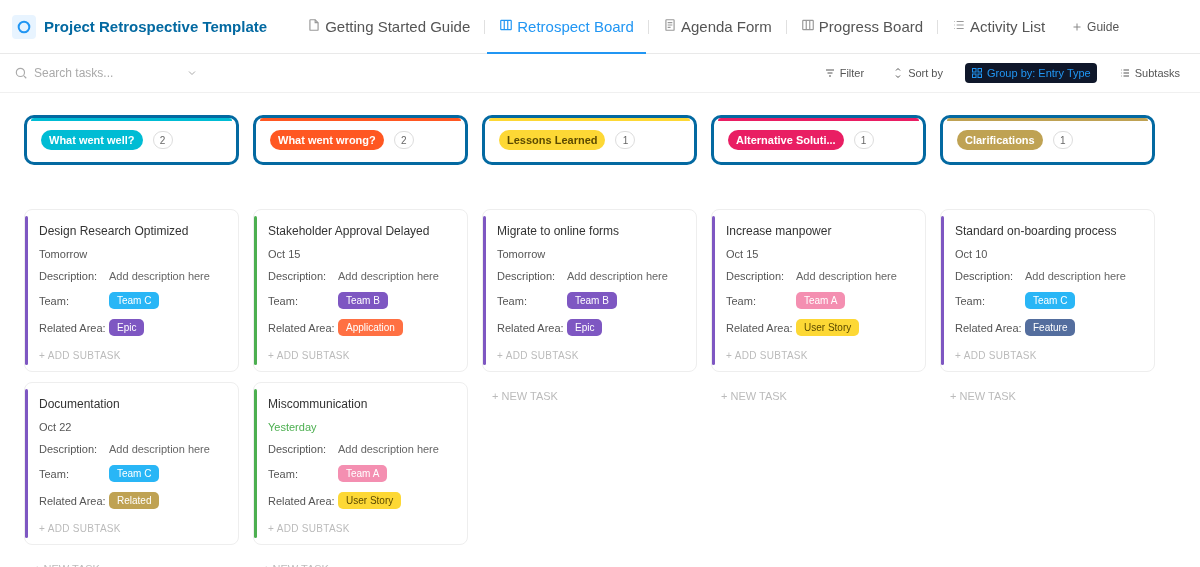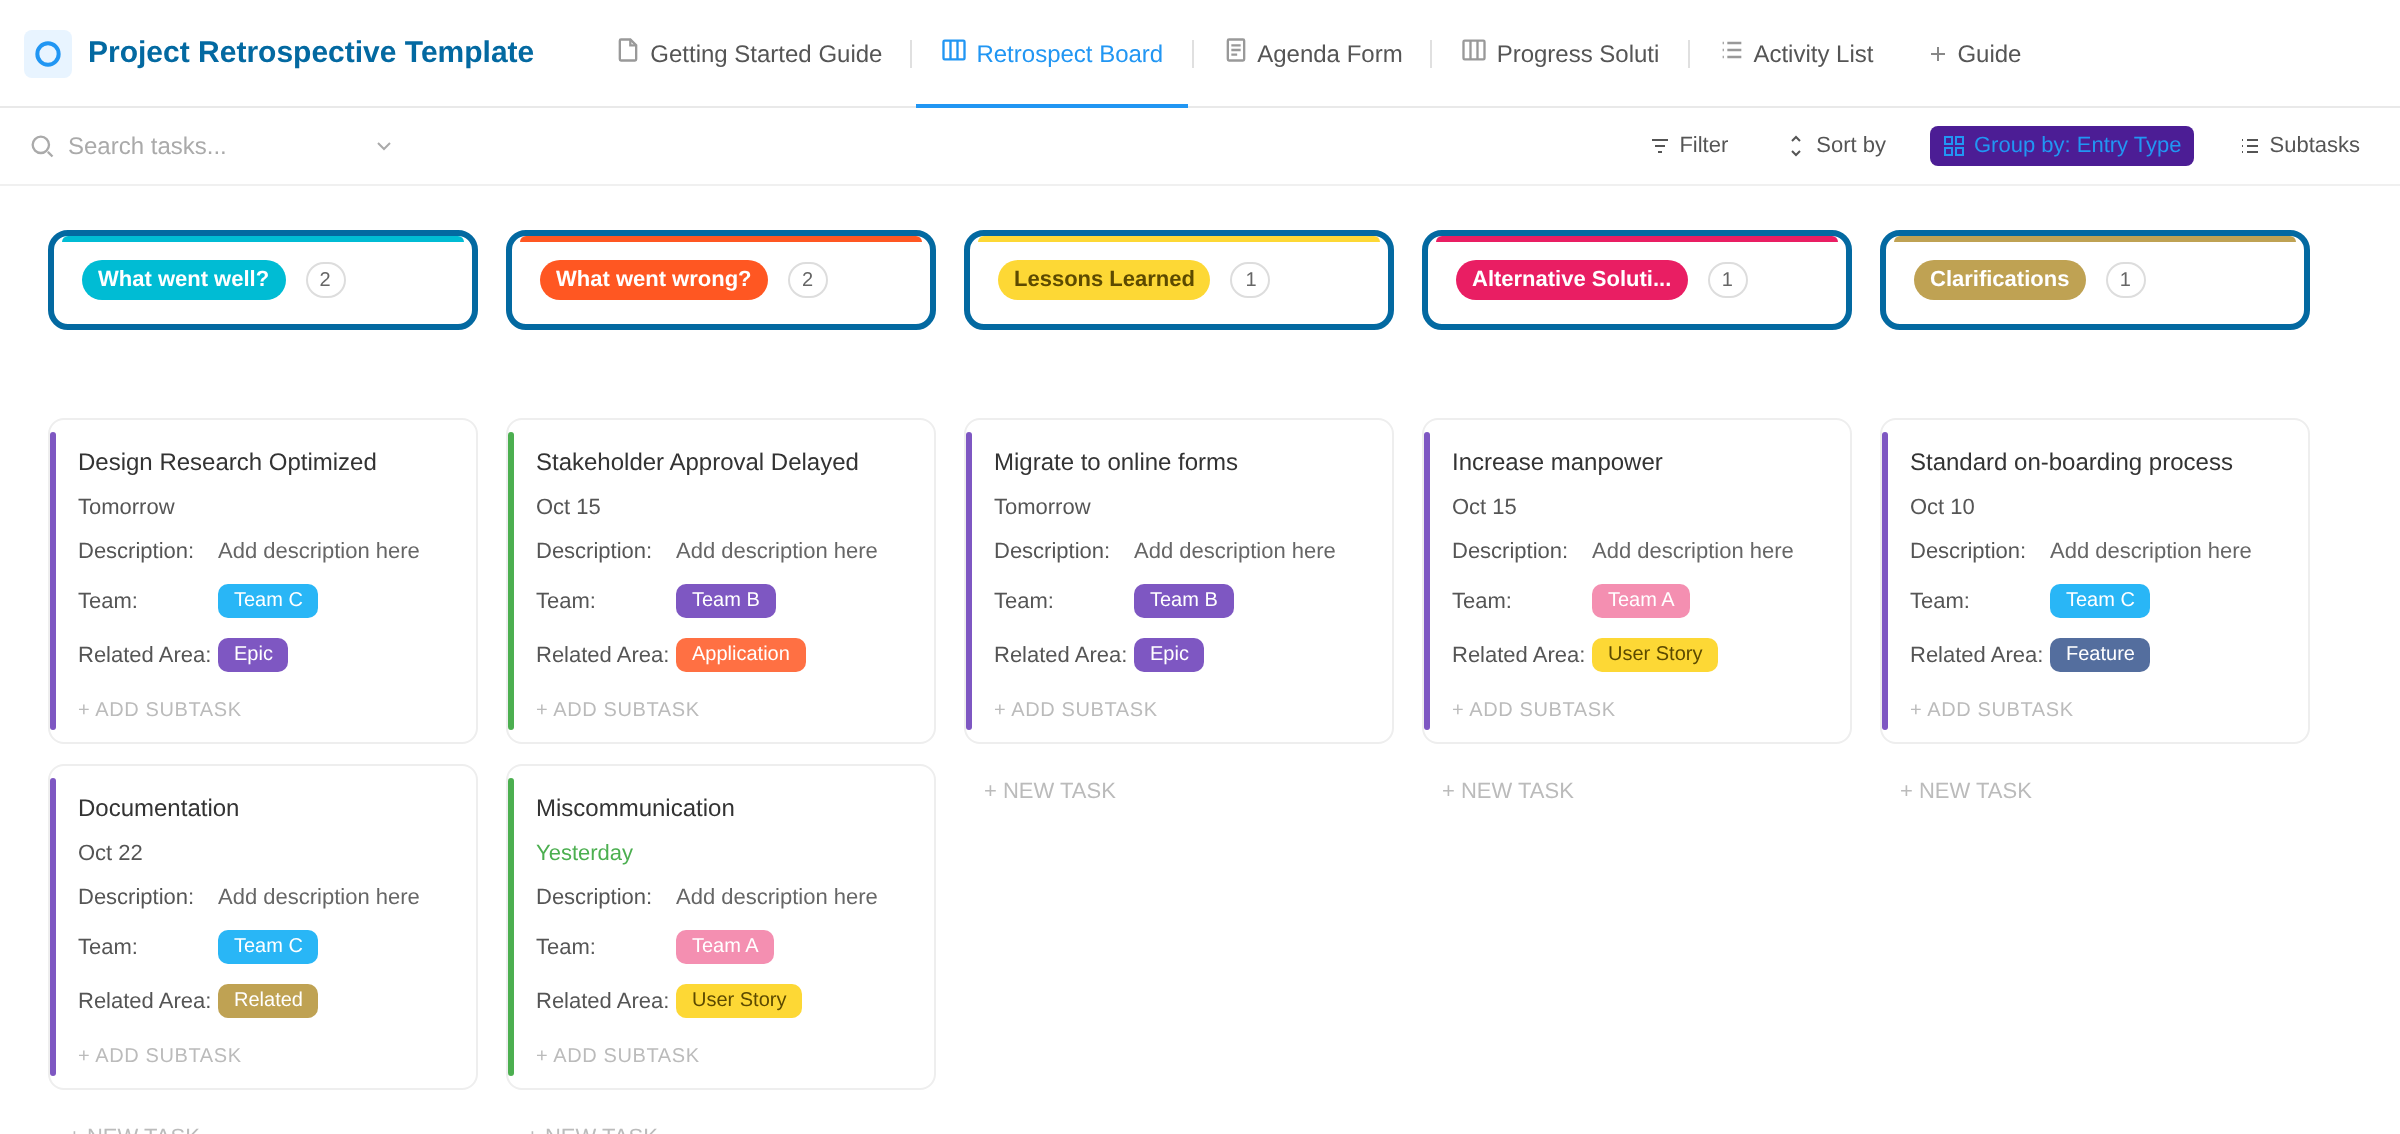--- a/index.html
+++ b/index.html
@@ -4,37 +4,37 @@
 <style>
   * { box-sizing: border-box; margin: 0; padding: 0; }
   body { font-family: -apple-system, BlinkMacSystemFont, 'Segoe UI', sans-serif; font-size: 12px; color: #333; background: #fff; width: 1200px; }
   
   
   .header { display: flex; align-items: center; padding: 10px 12px; border-bottom: 1px solid #e9e9e9; }
   .logo { width: 24px; height: 24px; background: #e8f4ff; border-radius: 4px; display: flex; align-items: center; justify-content: center; margin-right: 8px; }
   .logo svg { width: 16px; height: 16px; }
   .project-title { font-size: 15px; font-weight: 600; color: #0369a1; margin-right: 28px; }
   .tabs { display: flex; align-items: center; gap: 0; }
-  .tab { display: flex; align-items: center; gap: 4px; padding: 8px 12px; color: #555; font-size: 12px; cursor: pointer; position: relative; }
+  .tab { display: flex; align-items: center; gap: 4px; padding: 8px 12px; color: #555; font-size: 15px; cursor: pointer; position: relative; }
   .tab svg { width: 14px; height: 14px; }
   .tab.active { color: #2196f3; }
   .tab.active::after { content: ""; position: absolute; bottom: -11px; left: 0; right: 0; height: 2px; background: #2196f3; }
   .tab-sep { width: 1px; height: 14px; background: #e0e0e0; margin: 0 2px; }
   .view-btn { display: flex; align-items: center; gap: 4px; margin-left: 6px; color: #555; font-size: 12px; cursor: pointer; padding: 4px 8px; }
   
   
   .toolbar { display: flex; align-items: center; padding: 8px 14px; border-bottom: 1px solid #f0f0f0; }
   .search-wrap { display: flex; align-items: center; gap: 6px; color: #aaa; position: relative; }
   .search-input { border: none; outline: none; padding: 4px 0; font-size: 12px; width: 140px; color: #555; }
   .search-input::placeholder { color: #aaa; }
   .search-chevron { margin-left: 6px; }
   .spacer { flex: 1; }
   .tool-item { display: flex; align-items: center; gap: 4px; margin-left: 16px; color: #555; font-size: 11px; cursor: pointer; padding: 4px 6px; border-radius: 4px; }
   .tool-item svg { width: 12px; height: 12px; }
-  .tool-item.active { background: #4c1d95; color: #2196f3; }
+  .tool-item.active { background: #0f172a; color: #2196f3; }
   
   
   .board { display: flex; gap: 14px; padding: 22px 24px; align-items: flex-start; }
   .column { width: 215px; display: flex; flex-direction: column; gap: 10px; }
   .col-header { background: #fff; border: 3px solid #0369a1; border-radius: 10px; padding: 12px 14px; display: flex; align-items: center; gap: 10px; position: relative; }
   .col-header::before { content: ""; position: absolute; top: 0; left: 4px; right: 4px; height: 3px; border-radius: 3px 3px 0 0; background: var(--accent); }
   .col-badge { color: #fff; font-size: 11px; font-weight: 600; padding: 4px 8px; border-radius: 12px; background: var(--accent); white-space: nowrap; max-width: 120px; overflow: hidden; text-overflow: ellipsis; }
   .col-count { width: 20px; height: 18px; border: 1px solid #ddd; border-radius: 9px; display: flex; align-items: center; justify-content: center; font-size: 10px; color: #666; }
   
   .gap-block { height: 24px; }
@@ -84,21 +84,21 @@
             <path d="M8 8h8M8 12h8M8 16h5"></path>
           </svg></span>
         <span>Agenda Form</span>
       </div>
       <div class="tab-sep"></div>
       <div class="tab">
         <span><svg viewBox="0 0 24 24" fill="none" stroke="#999" stroke-width="2">
             <rect x="3" y="4" width="18" height="16" rx="1"></rect>
             <path d="M9 4v16M15 4v16"></path>
           </svg></span>
-        <span>Progress Soluti</span>
+        <span>Progress Board</span>
       </div>
       <div class="tab-sep"></div>
       <div class="tab">
         <span><svg viewBox="0 0 24 24" fill="none" stroke="#999" stroke-width="2">
             <path d="M8 6h12M8 12h12M8 18h12M4 6h1M4 12h1M4 18h1"></path>
           </svg></span>
         <span>Activity List</span>
       </div>
     </div>
   <div class="view-btn">

